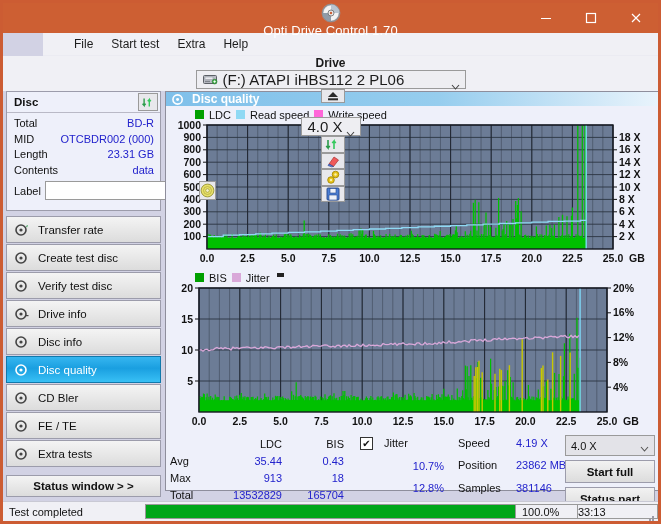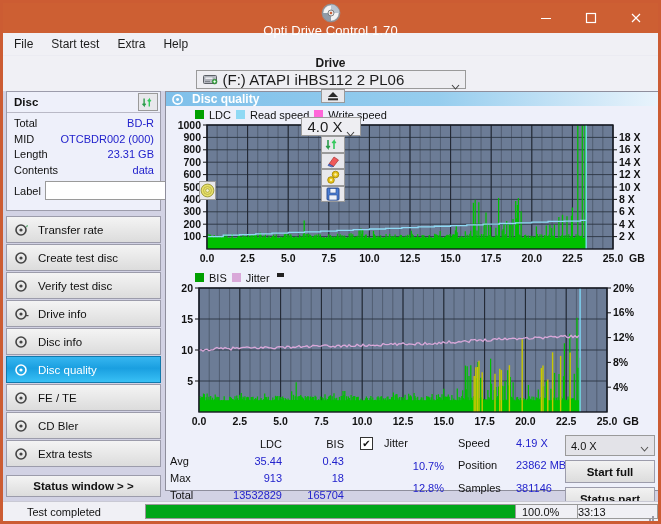--- a/index.html
+++ b/index.html
@@ -33,21 +33,21 @@
     font-family: "Liberation Sans", sans-serif;
   }
   .win-btns { position:absolute; right:0; top:0; height:30px; display:flex; }
   .win-btn {
     width: 45px; height: 30px; display:flex; align-items:center; justify-content:center;
     color: #fff; font-size: 14px;
   }
   
   .menubar {
     height: 23px; background:#f0f0f5; display:flex; align-items:center;
-    padding-left: 2px; border-bottom: 1px solid #ebebf2;
+    padding-left: 22px; border-bottom: 1px solid #ebebf2; margin-left: 40px;
   }
   .menu-item { font-size:12px; color:#1d1d1d; padding: 2px 9px; }
   
   .toolbar {
     height: 35px; background:#f0f0f5; display:flex; align-items:center;
     padding: 0 6px; gap:0px;flex-direction:column;
   }
   .tb-label { font-size:12px; font-weight:bold; color:#1a1a1a; padding: 0 8px 0 8px; }
   .combo {
     height: 22px; background:#eeeef2;
@@ -154,21 +154,21 @@
     background: linear-gradient(#f2f2f2,#dcdcdc); border:1px solid #9c9cab;
     display:flex;align-items:center;justify-content:center;
     font-size:11.5px;font-weight:bold;color:#111;
   }
   
   .statusbar {
     position:absolute; bottom:0; left:0; right:0; height:20px;
     background:#f0f0f5; display:flex; align-items:center;
     border-top:1px solid #c9c9d4;
   }
-  .sb-text { font-size:11px; color:#111; padding-left:24px; width:142px; }
+  .sb-text { font-size:11px; color:#111; padding-left:6px; width:142px; }
   .sb-prog {
     flex:1; height:15px; background:#fff; border:1px solid #9a9a9a;
     position:relative; margin-right:0px;
   }
   .sb-prog .fill { position:absolute; left:0;top:0;bottom:0; background:#00a619; }
   .sb-pct { width:62px; font-size:11px; color:#111; padding-left:6px; border-left:none;}
   .sb-time { width:80px; text-align:right; font-size:11px; color:#111; padding-right:14px; }
   .sb-cell { height:15px; border:1px solid #9a9a9a; border-left:none; display:flex; align-items:center;}
   .grip { position:absolute; right:3px; bottom:3px; width:10px;height:10px;}
 </style>
@@ -382,30 +382,30 @@
           </span>
           <span>Disc quality</span>
         </div>
         <div class="nav-btn">
           <span class="nicon">
             <svg width="14" height="14" viewBox="0 0 14 14">
                 <circle cx="6" cy="7" r="5" fill="none" stroke="#444" stroke-width="1.6"></circle>
                 <circle cx="6" cy="7" r="1.6" fill="#444"></circle>
               </svg>
           </span>
-          <span>FE / TE</span>
+          <span>CD Bler</span>
         </div>
         <div class="nav-btn">
           <span class="nicon">
             <svg width="14" height="14" viewBox="0 0 14 14">
                 <circle cx="6" cy="7" r="5" fill="none" stroke="#444" stroke-width="1.6"></circle>
                 <circle cx="6" cy="7" r="1.6" fill="#444"></circle>
               </svg>
           </span>
-          <span>CD Bler</span>
+          <span>FE / TE</span>
         </div>
         <div class="nav-btn">
           <span class="nicon">
             <svg width="14" height="14" viewBox="0 0 14 14">
                 <circle cx="6" cy="7" r="5" fill="none" stroke="#444" stroke-width="1.6"></circle>
                 <circle cx="6" cy="7" r="1.6" fill="#444"></circle>
               </svg>
           </span>
           <span>Extra tests</span>
         </div>

